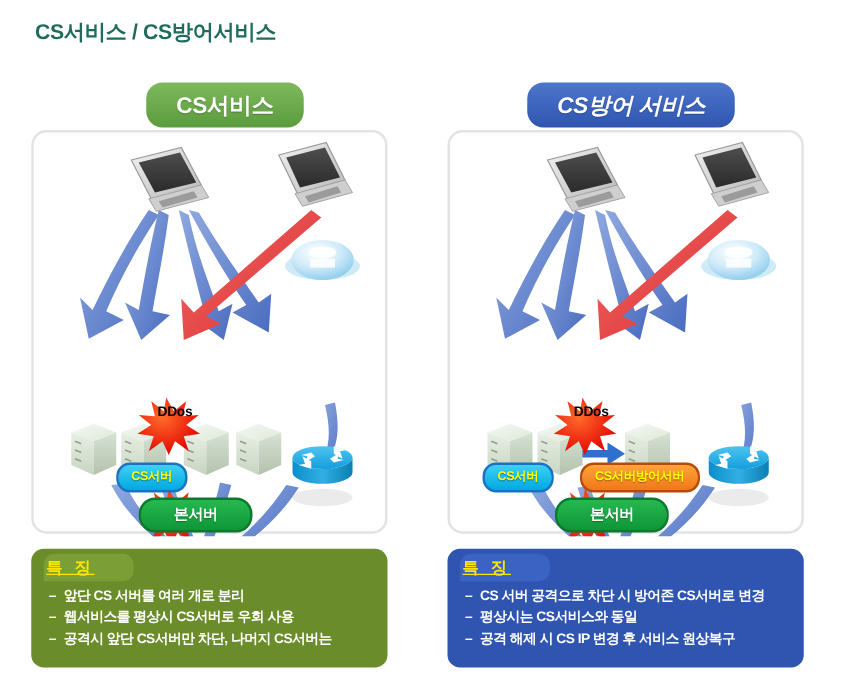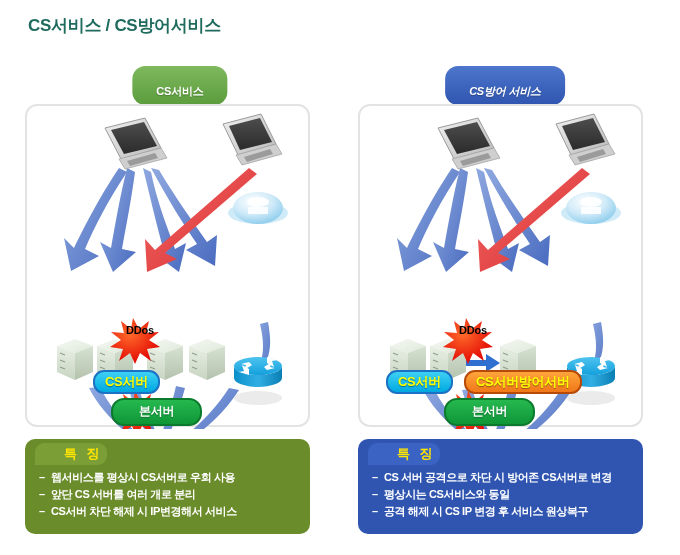--- a/index.html
+++ b/index.html
@@ -27,23 +27,23 @@
   .col { position: absolute; top: 64px; width: 310px; height: 480px; }
   .col.left  { left: 25px; }
   .col.right { left: 350px; }
 
   
   .panel-badge {
     position: absolute;
     left: 50%;
     transform: translateX(-50%);
     top: 2px;
-    padding: 18px 24px 6px 24px;
+    padding: 6px 24px 6px 24px;
     border-radius: 13px;
-    font-size: 11px;
+    font-size: 18px;
     font-weight: bold;
     color: #ffffff;
     white-space: nowrap;
     letter-spacing: -0.2px;
     text-shadow: 0 1px 1px rgba(0,0,0,0.25);
   }
   .badge-green { background: linear-gradient(180deg,#7eb95d 0%,#5b9c3d 100%); }
   .badge-blue  { background: linear-gradient(180deg,#4e76cc 0%,#2f55b0 100%); font-style: italic; }
 
   
@@ -58,21 +58,21 @@
   .col.right .panel { left: 8px; }
 
   .stage { position: absolute; inset: 0; padding-left: 31px; }
   .stage svg { position: absolute; left: 0; top: 0; }
 
   
   .lab {
     position: absolute;
     padding: 3px 10px 4px 10px;
     border-radius: 11px;
-    font-size: 13px;
+    font-size: 10px;
     font-weight: bold;
     white-space: nowrap;
     letter-spacing: -0.3px;
     line-height: 13px;
   }
   .lab-cs {
     background: linear-gradient(180deg,#3fd0f5 0%,#00a9e0 100%);
     border: 2px solid #1b72c4;
     color: #ffff00;
     text-shadow: 0 1px 1px rgba(0,0,0,0.4);
@@ -116,26 +116,27 @@
   .feat-tab {
     position: absolute;
     left: 10px; top: 4px;
     width: 72px; height: 22px;
     border-radius: 9px 9px 9px 0;
   }
   .feat-green .feat-tab { background: #7c9e36; }
   .feat-blue  .feat-tab { background: #3a63c4; }
   .feat-tab-label {
     position: absolute;
-    left: 39px; top: 6px;
+    left: 12px; top: 6px;
     font-size: 13px;
     font-weight: bold;
     color: #ffe600;
     letter-spacing: 3px;
     white-space: nowrap;
+    text-decoration: underline;
   }
 
   .feat ul { list-style: none; margin: 0; padding: 0; }
   .feat li {
     position: relative;
     color: #ffffff;
     font-size: 11px;
     font-weight: bold;
     line-height: 16px;
     padding-left: 12px;
@@ -314,23 +315,23 @@
         <div class="lab lab-cs" style="left:66px; top:264px;">CS서버</div>
 
         <div class="lab lab-main" style="left:85px; top:290px; top:292px; left:84px; margin-top:0;">본서버</div>
       </div>
     </div>
 
     <div class="feat feat-green">
       <div class="feat-tab"></div>
       <div class="feat-tab-label">특 징</div>
       <ul>
+        <li>앞단 CS 서버를 여러 개로 분리</li>
         <li>웹서비스를 평상시 CS서버로 우회 사용</li>
-        <li>앞단 CS 서버를 여러 개로 분리</li>
-        <li>CS서버 차단 해제 시 IP변경해서 서비스</li>
+        <li>공격시 앞단 CS서버만 차단, 나머지 CS서버는</li>
       </ul>
     </div>
   </div>
 
   <div class="col right">
 
     <div class="panel-badge badge-blue">CS방어 서비스</div>
 
     <div class="panel">
       <div class="stage">

